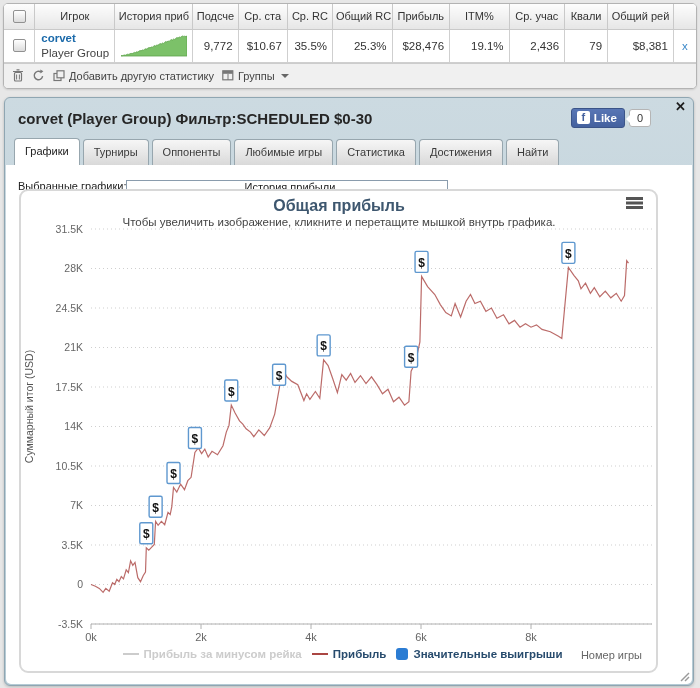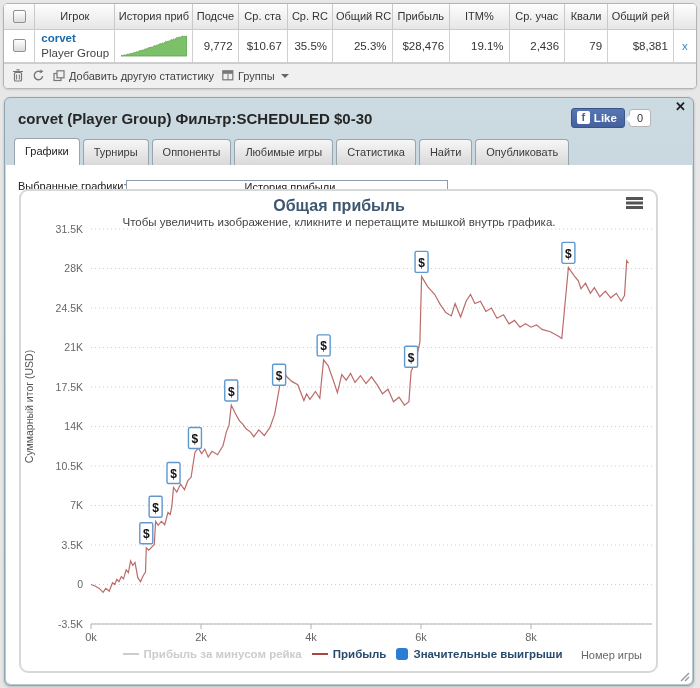--- a/index.html
+++ b/index.html
@@ -257,22 +257,22 @@
     </span>
     <span class="like-count">0</span>
   </div>
 
   <div class="tabs" id="tabs">
       <div class="tab active">Графики</div>
       <div class="tab">Турниры</div>
       <div class="tab">Оппоненты</div>
       <div class="tab">Любимые игры</div>
       <div class="tab">Статистика</div>
+      <div class="tab">Достижения</div>
       <div class="tab">Найти</div>
-      <div class="tab">Опубликовать</div>
     </div>
 
   <div class="panel-content">
     <div class="select-row">
       <span>Выбранные графики:</span>
       <div class="select-box">
         <span>История прибыли</span>
         <span class="select-arrow"></span>
       </div>
     </div>

